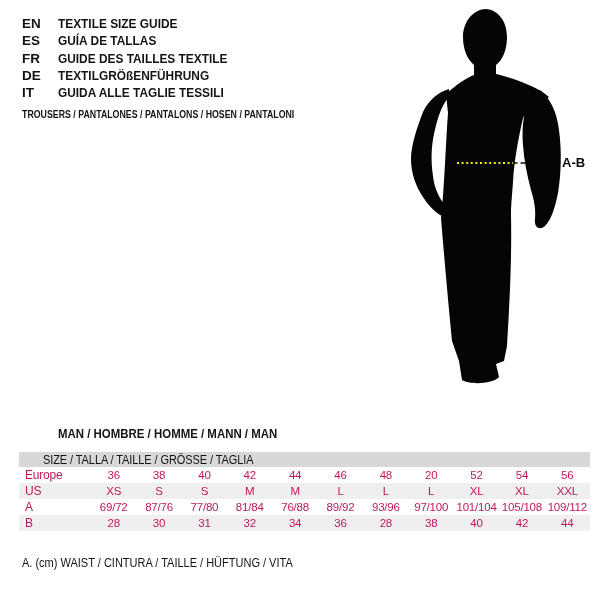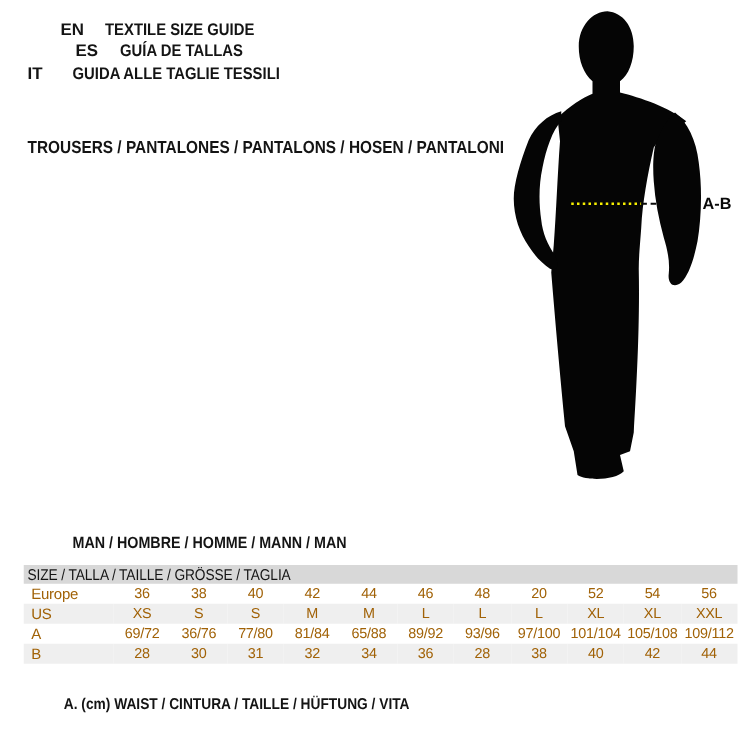--- a/index.html
+++ b/index.html
@@ -11,66 +11,74 @@
   html,body{margin:0;padding:0;}
   body{
     width:600px;height:600px;background:#ffffff;position:relative;
     font-family:"Liberation Sans","DejaVu Sans",sans-serif;color:var(--ink);
     overflow:hidden;
   }
   .cond{display:inline-block;transform:scaleX(0.88);transform-origin:0 50%;white-space:nowrap;}
 
   
   .lang-block{position:absolute;left:22px;top:15px;}
-  .lang-row{display:flex;height:17.3px;align-items:center;font-size:13.5px;font-weight:700;justify-content:center;}
+  .lang-row{display:flex;height:17.3px;align-items:center;font-size:13.5px;font-weight:700;}
   .lang-code{width:36px;flex:0 0 36px;}
 
   
-  .category-title{position:absolute;left:22px;top:109px;font-size:14px;font-weight:700;}
+  .category-title{position:absolute;left:22px;top:109px;font-size:10px;font-weight:700;}
   .section-title{position:absolute;left:22px;top:426px;font-size:13px;font-weight:700;padding-left:36px;}
 
   
   .figure-svg{position:absolute;left:390px;top:0;}
   .figure-svg path{fill:#050505;}
   .dash-on-body{stroke:var(--dash-yellow);stroke-width:2;stroke-dasharray:2 2.6;fill:none;}
   .dash-ext{stroke:#0a0a0a;stroke-width:1.6;stroke-dasharray:4.5 3;fill:none;}
   .measure-label{font:700 13px "Liberation Sans","DejaVu Sans",sans-serif;fill:#0a0a0a;}
 
   
   .size-table{
     position:absolute;left:19px;top:452px;width:571px;
     border-collapse:collapse;table-layout:fixed;
   }
   .size-table col.c-label{width:72px;}
   .size-table thead th{
     background:var(--header-bg);height:15px;text-align:left;
-    font-weight:400;font-size:12.5px;padding:0 0 0 3px;letter-spacing:-0.1px;margin-left:10px;
+    font-weight:400;font-size:12.5px;padding:0 0 0 24px;letter-spacing:-0.1px;margin-left:10px;
   }
   .size-table td{
     height:16px;padding:0;text-align:center;font-weight:400;
-    font-size:11.5px;letter-spacing:-0.2px;color:#a16207;white-space:nowrap;
+    font-size:11.5px;letter-spacing:-0.2px;color:#be185d;white-space:nowrap;
   }
   .size-table td.row-label{text-align:left;padding-left:6px;font-size:12px;}
   .size-table tr.alt{background:var(--alt-row-bg);margin-top:40px;}
 
   
   .notes{position:absolute;left:22px;top:555px;}
-  .note-line{height:16.5px;font-size:12.5px;font-weight:700;display:flex;align-items:center;margin-left:29px;}
+  .note-line{height:16.5px;font-size:12.5px;font-weight:400;display:flex;align-items:center;}
 </style>
 </head>
 <body>
 
 <div class="lang-block">
   <div class="lang-row">
     <span class="lang-code">EN</span>
     <span class="cond">TEXTILE SIZE GUIDE</span>
   </div>
   <div class="lang-row">
     <span class="lang-code">ES</span>
     <span class="cond">GUÍA DE TALLAS</span>
+  </div>
+  <div class="lang-row">
+    <span class="lang-code">FR</span>
+    <span class="cond">GUIDE DES TAILLES TEXTILE</span>
+  </div>
+  <div class="lang-row">
+    <span class="lang-code">DE</span>
+    <span class="cond">TEXTILGRÖßENFÜHRUNG</span>
   </div>
   <div class="lang-row">
     <span class="lang-code">IT</span>
     <span class="cond">GUIDA ALLE TAGLIE TESSILI</span>
   </div>
 </div>
 
 <div class="category-title">
   <span class="cond">TROUSERS / PANTALONES / PANTALONS / HOSEN / PANTALONI</span>
 </div>
@@ -165,24 +173,24 @@
         <td>L</td>
         <td>L</td>
         <td>L</td>
         <td>XL</td>
         <td>XL</td>
         <td>XXL</td>
       </tr>
       <tr>
         <td class="row-label">A</td>
         <td>69/72</td>
-        <td>36/76</td>
+        <td>87/76</td>
         <td>77/80</td>
         <td>81/84</td>
-        <td>65/88</td>
+        <td>76/88</td>
         <td>89/92</td>
         <td>93/96</td>
         <td>97/100</td>
         <td>101/104</td>
         <td>105/108</td>
         <td>109/112</td>
       </tr>
       <tr class="alt">
         <td class="row-label">B</td>
         <td>28</td>

